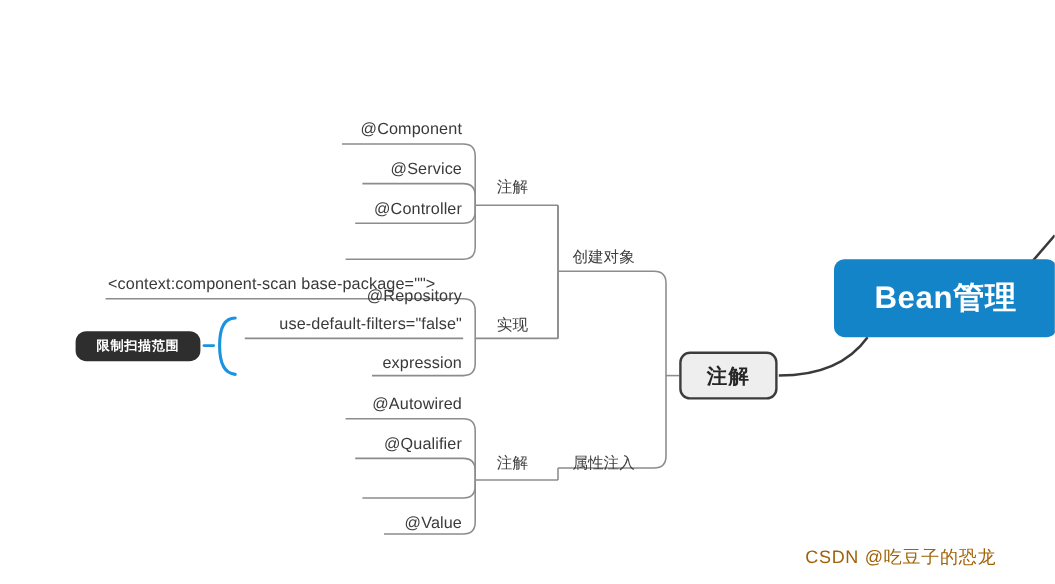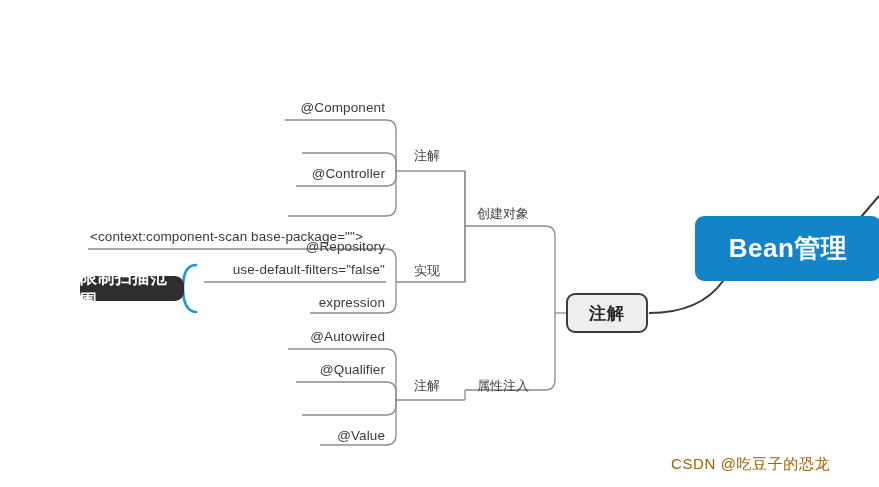--- a/index.html
+++ b/index.html
@@ -87,25 +87,24 @@
     left: 63px;
     top: 276px;
     width: 104px;
     height: 25px;
     box-sizing: border-box;
     background: #2e2e2e;
     border-radius: 9px;
     display: flex;
     align-items: center;
     justify-content: center;
-    font-size: 17px;
+    font-size: 11px;
     font-weight: bold;
     color: #ffffff;
     letter-spacing: .5px;
-    margin-left: 17px;
   }
   #watermark {
     position: absolute;
     left: 671px;
     top: 455px;
     font-size: 15px;
     color: #a16207;
     white-space: nowrap;
     letter-spacing: .6px;
   }
@@ -153,20 +152,21 @@
       <path d="M196,265 Q183,265 183,288 Q183,311 196,312"></path>
     </g>
 
     <g fill="none" stroke="#1a93e0" stroke-width="2.4" stroke-linecap="round">
       <path d="M170,288 L178,288"></path>
     </g>
   </svg>
 
   <div class="leaf r" style="left:205px; top:101px; width:180px;">@Component</div>
 
+  <div class="leaf r" style="left:205px; top:134px; width:180px;">@Service</div>
 
   <div class="leaf r" style="left:205px; top:167px; width:180px;">@Controller</div>
 
   <div class="leaf r" style="left:205px; top:200px; width:180px;margin-top:40px;">@Repository</div>
 
   <div class="leaf l" style="left:90px; top:230px;">&lt;context:component-scan base-package=""&gt;</div>
 
   <div class="leaf r" style="left:205px; top:263px; width:180px;">use-default-filters="false"</div>
 
   <div class="leaf r" style="left:205px; top:296px; width:180px;">expression</div>

